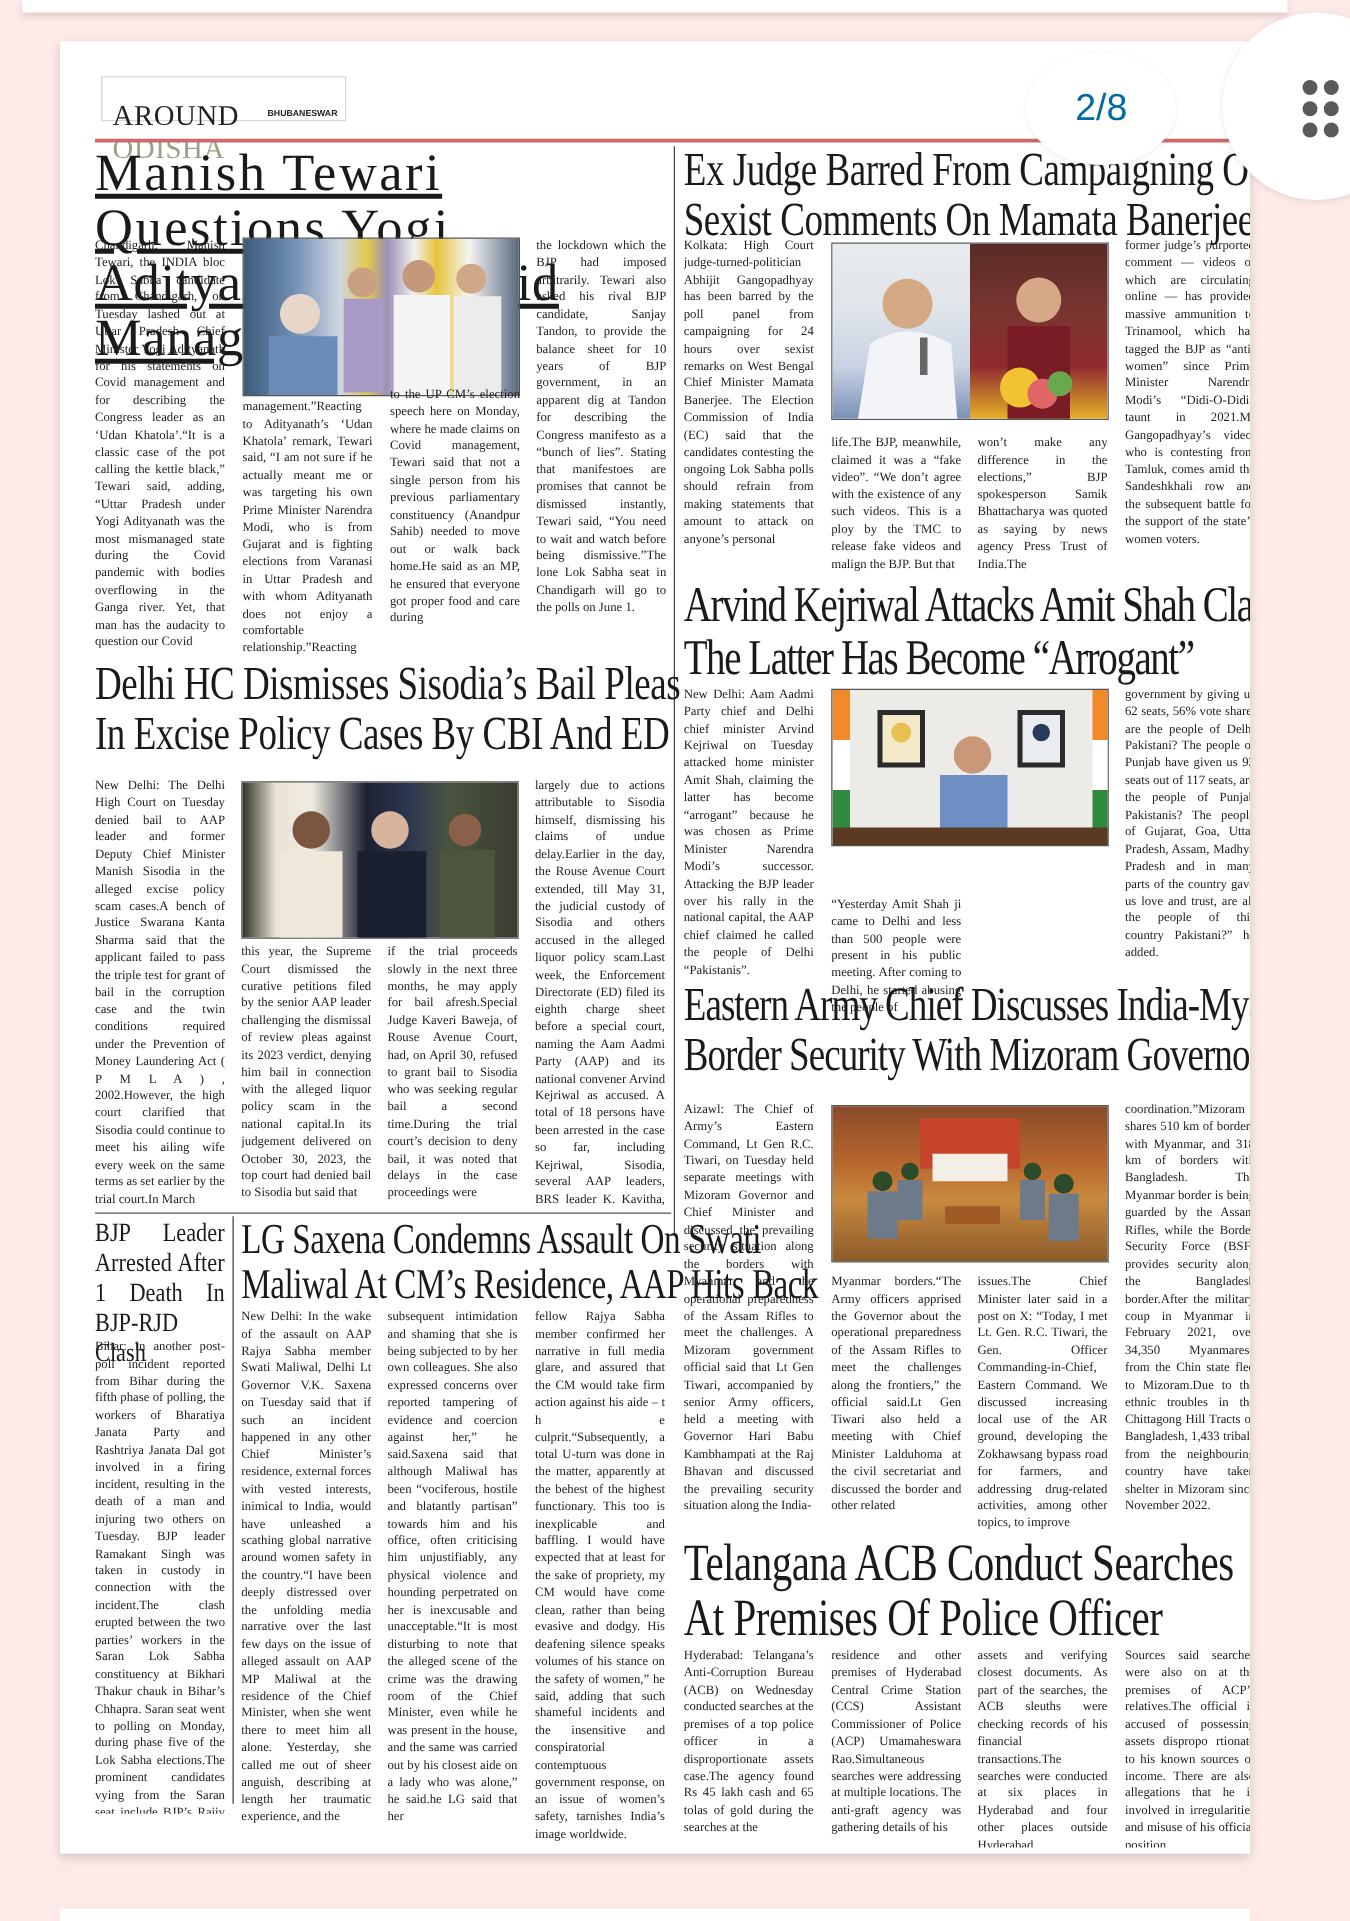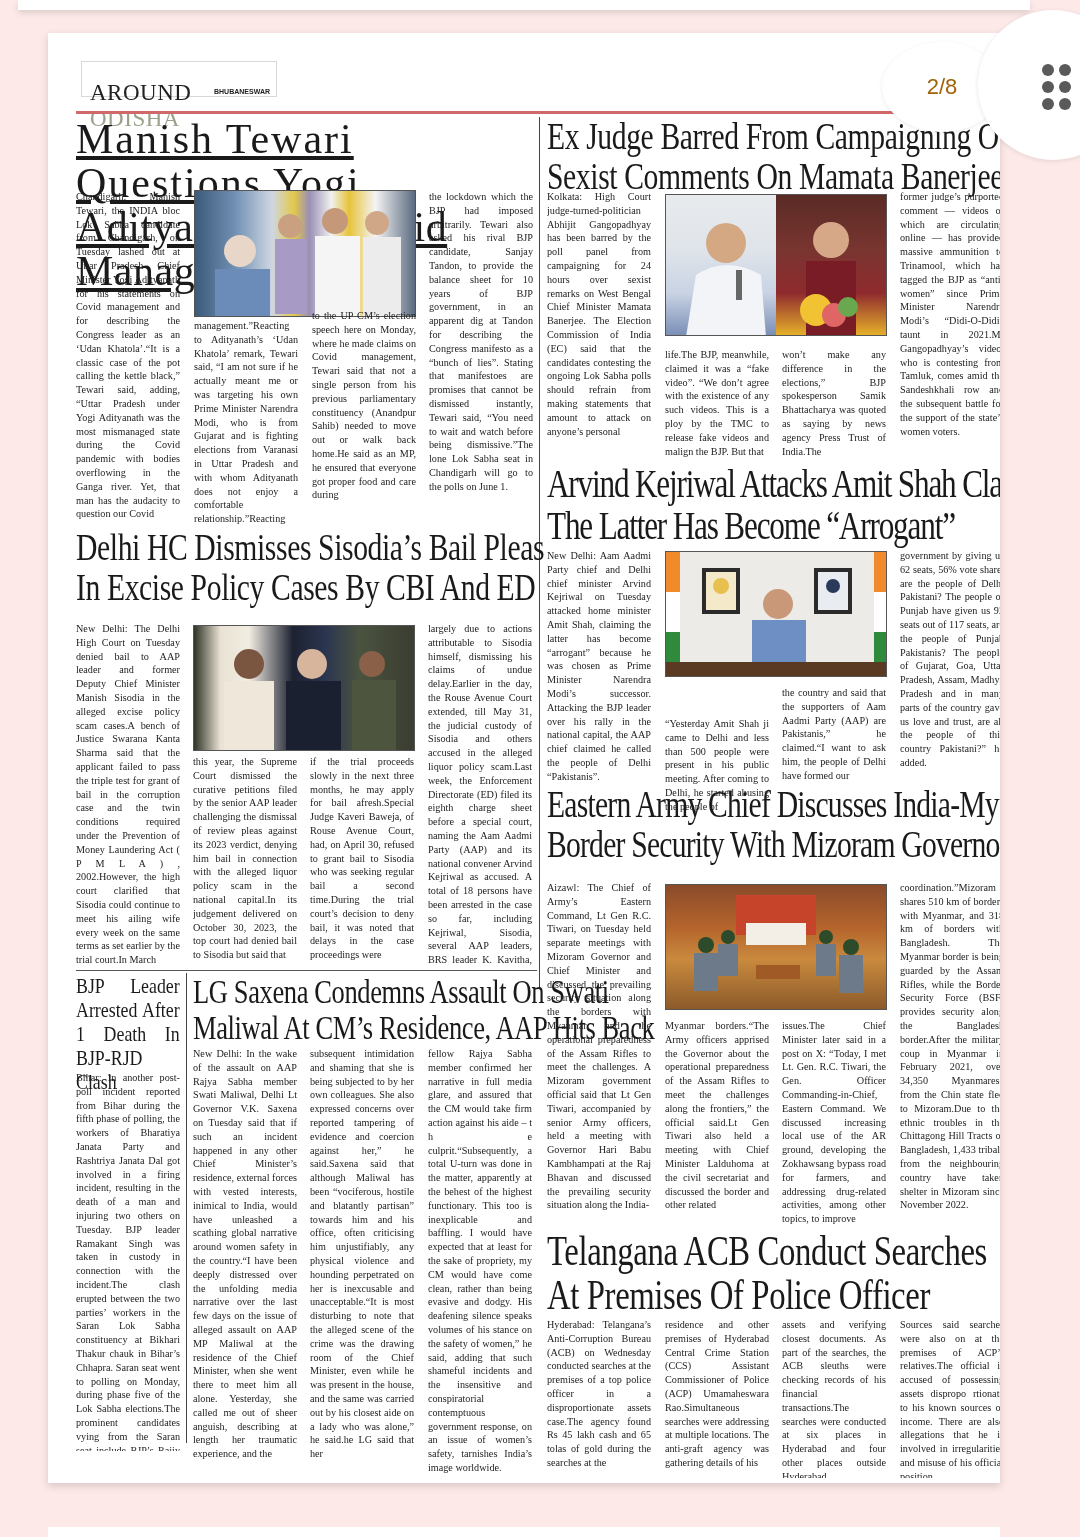--- a/index.html
+++ b/index.html
@@ -19,21 +19,21 @@
   .hl { position: absolute; font-family: "Liberation Serif", serif; color: #1a1a1a; line-height: 1.05; }
   .hl.wide { font-size: 42px; letter-spacing: 0.5px; text-decoration: underline; }
   .hl.cond { font-size: 36px; transform-origin: left top; transform: scaleX(0.78); white-space: nowrap; letter-spacing: -0.5px; }
 
   .col { position: absolute; font-family: "Liberation Serif", serif; font-size: 10.2px; line-height: 13.8px; text-align: justify; color: #222; overflow: hidden; }
 
   .photo { position: absolute; border: 1px solid #555; overflow: hidden; }
   .vrule { position: absolute; width: 1px; background: #444; }
   .hrule { position: absolute; height: 2px; background: #555; }
 
-  .page-counter { position: absolute; left: 882px; top: 42px; width: 120px; height: 90px; border-radius: 50%; background: #fff; box-shadow: 0 1px 4px rgba(0,0,0,0.08); display: flex; align-items: center; justify-content: center; font-family: "Liberation Sans", sans-serif; font-size: 22px; color: #a16207; }
+  .page-counter { position: absolute; left: 821px; top: 42px; width: 120px; height: 90px; border-radius: 50%; background: #fff; box-shadow: 0 1px 4px rgba(0,0,0,0.08); display: flex; align-items: center; justify-content: center; font-family: "Liberation Sans", sans-serif; font-size: 30px; color: #0369a1; }
   .menu-btn { position: absolute; left: 978px; top: 10px; width: 150px; height: 150px; border-radius: 50%; background: #fff; box-shadow: 0 1px 5px rgba(0,0,0,0.1); }
   .dots { position: absolute; left: 64px; top: 54px; width: 30px; height: 44px; display: grid; grid-template-columns: 12px 12px; grid-gap: 5px 5px; }
   .dots span { width: 12px; height: 12px; border-radius: 50%; background: #5a5a5a; display: block; }
 </style>
 </head>
 <body>
 
 <div class="prev-page"></div>
 
 <div class="page">
@@ -146,21 +146,20 @@
         <circle cx="55" cy="34" r="8" fill="#e7c050"></circle>
       <rect x="148" y="16" width="38" height="46" fill="#2b2b2b"></rect>
         <rect x="152" y="20" width="30" height="38" fill="#e9edf2"></rect>
         <circle cx="167" cy="34" r="7" fill="#2a3a5a"></circle>
       <circle cx="112" cy="52" r="15" fill="#c89878"></circle>
         <rect x="86" y="68" width="54" height="45" fill="#6d8fc4"></rect>
         <rect x="0" y="110" width="222" height="16" fill="#5a3a22"></rect>
     </svg>
   </div>
   <div class="col" style="left:617px; top:684px; width:104px; height:96px;">“Yesterday Amit Shah ji came to Delhi and less than 500 people were present in his public meeting. After coming to Delhi, he started abusing the people of</div>
-  <div class="col" style="left:734px; top:653px; width:104px; height:96px;">the country and said that the supporters of Aam Aadmi Party (AAP) are Pakistanis,” he claimed.“I want to ask him, the people of Delhi have formed our</div>
   <div class="col" style="left:852px; top:516px; width:104px; height:232px;">government by giving us 62 seats, 56% vote share, are the people of Delhi Pakistani? The people of Punjab have given us 92 seats out of 117 seats, are the people of Punjab Pakistanis? The people of Gujarat, Goa, Uttar Pradesh, Assam, Madhya Pradesh and in many parts of the country gave us love and trust, are all the people of this country Pakistani?” he added.</div>
 
   <div class="hl cond" style="left:499px; top:752px;">
     <div style="font-size:38px; letter-spacing:-1px;">Eastern Army Chief Discusses India-Myanmar</div>
     <div style="font-size:38px; letter-spacing:-1px;">Border Security With Mizoram Governor, CM</div>
   </div>
   <div class="col" style="left:499px; top:848px; width:104px; height:346px;">Aizawl: The Chief of Army’s Eastern Command, Lt Gen R.C. Tiwari, on Tuesday held separate meetings with Mizoram Governor and Chief Minister and discussed the prevailing security situation along the borders with Myanmar and the operational preparedness of the Assam Rifles to meet the challenges. A Mizoram government official said that Lt Gen Tiwari, accompanied by senior Army officers, held a meeting with Governor Hari Babu Kambhampati at the Raj Bhavan and discussed the prevailing security situation along the India-</div>
   <div class="photo" style="left:617px; top:851px; width:222px; height:126px; background: linear-gradient(180deg,#8a4b2a 0%,#b5652c 35%,#c98a3e 60%,#8c5a2a 100%);">
     <svg width="222" height="126">
       <rect x="70" y="10" width="80" height="40" fill="#c6452a"></rect>

